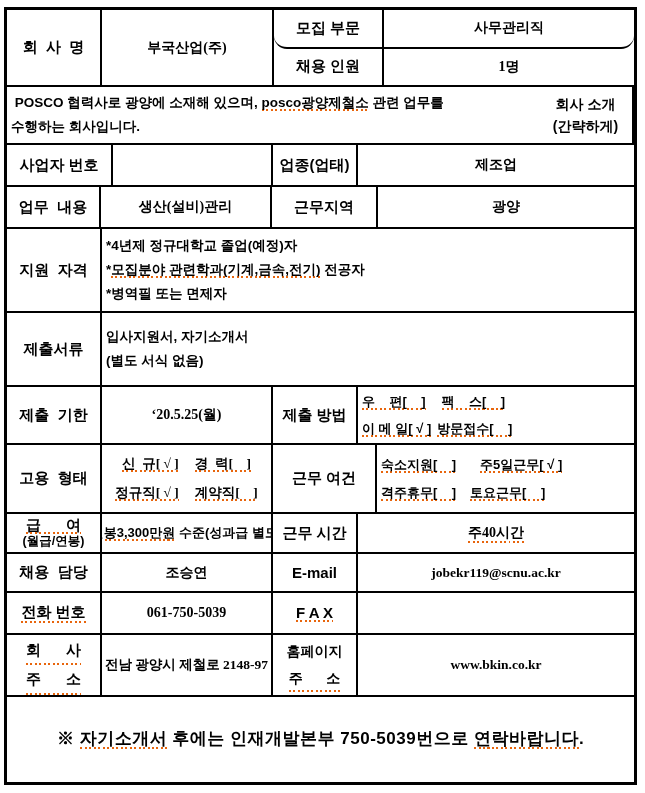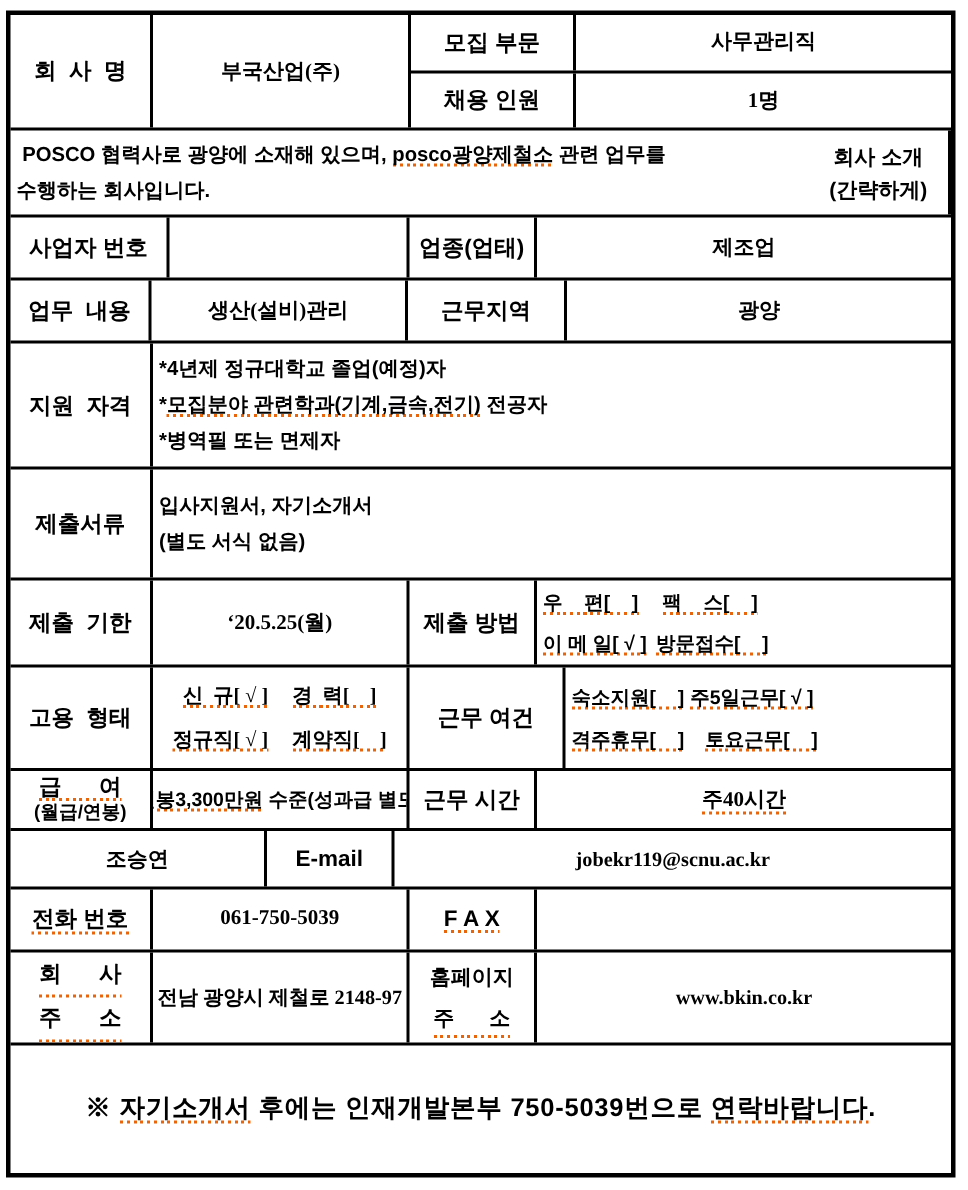--- a/index.html
+++ b/index.html
@@ -16,21 +16,21 @@
   .row { display:flex; border-bottom:2px solid #000; flex-shrink:0; }
   .row.lastrow { border-bottom:none; flex:1; }
   .c {
     border-right:2px solid #000; display:flex; flex-direction:column;
     align-items:center; justify-content:center; white-space:pre;
     flex-shrink:0; overflow:hidden;
   }
   .c.last { border-right:none; flex:1; }
   .c.left { align-items:flex-start; padding-left:4px; }
   .stack { flex:1; display:flex; flex-direction:column; }
-  .subrow { display:flex; flex:1; }
+  .subrow { display:flex; flex:1;border-radius:13px; }
   .subrow.bb { border-bottom:2px solid #000; }
   .lbl { font-size:15px; }
   .val { font-size:14px;font-family:Liberation Serif, serif; }
   .sm  { font-size:13.5px; }
   .xs  { font-size:13px; }
   .ln  { white-space:pre; line-height:1.8; }
   .ln2 { white-space:pre; line-height:2.1; }
   .sq {
     background-image:repeating-linear-gradient(to right,#e8650c 0 2px,transparent 2px 4.5px);
     background-repeat:no-repeat; background-position:0 100%; background-size:100% 2px;
@@ -112,38 +112,39 @@
   </div>
 
   <div class="row" style="height:69px">
     <div class="c lbl" style="width:95px"><span>고용  형태</span></div>
     <div class="c val" style="width:171px; font-size:13.5px">
       <div class="ln2"><span class="sq">신  규[ √ ]</span><span class="sq g">경  력[    ]</span></div>
       <div class="ln2"><span class="sq">정규직[ √ ]</span><span class="sq g">계약직[    ]</span></div>
     </div>
     <div class="c lbl" style="width:104px"><span>근무 여건</span></div>
     <div class="c last left xs">
-      <div class="ln2"><span class="sq">숙소지원[    ]</span><span class="sq" style="margin-left:4px">주5일근무[ √ ]</span></div>
+      <div class="ln2"><span class="sq">숙소지원[    ]</span><span class="sq" style="margin-left:24px">주5일근무[ √ ]</span></div>
       <div class="ln2"><span class="sq">격주휴무[    ]</span><span class="sq" style="margin-left:14px">토요근무[    ]</span></div>
     </div>
   </div>
 
   <div class="row" style="height:40px">
     <div class="c" style="width:95px">
       <div class="ln sq" style="line-height:1.1; font-size:15px">급      여</div>
       <div class="ln" style="line-height:1.2; font-size:12.5px">(월급/연봉)</div>
     </div>
     <div class="c" style="width:171px; font-size:13px">
       <div class="ln" style="line-height:1.2"><span class="sq">연봉3,300만원</span><span> 수준(성과급 별도)</span></div>
     </div>
     <div class="c lbl" style="width:85px"><span>근무 시간</span></div>
     <div class="c last val"><span class="sq">주40시간</span></div>
   </div>
 
   <div class="row" style="height:39px">
+    <div class="c lbl" style="width:95px"><span>채용  담당</span></div>
     <div class="c val" style="width:171px"><span>조승연</span></div>
     <div class="c lbl" style="width:85px"><span>E-mail</span></div>
     <div class="c last val" style="font-size:13.5px"><span>jobekr119@scnu.ac.kr</span></div>
   </div>
 
   <div class="row" style="height:42px">
     <div class="c lbl" style="width:95px"><span class="sq">전화 번호</span></div>
     <div class="c val" style="width:171px"><span>061-750-5039</span></div>
     <div class="c lbl" style="width:85px"><span class="sq">F A X</span></div>
     <div class="c last val"><span></span></div>

